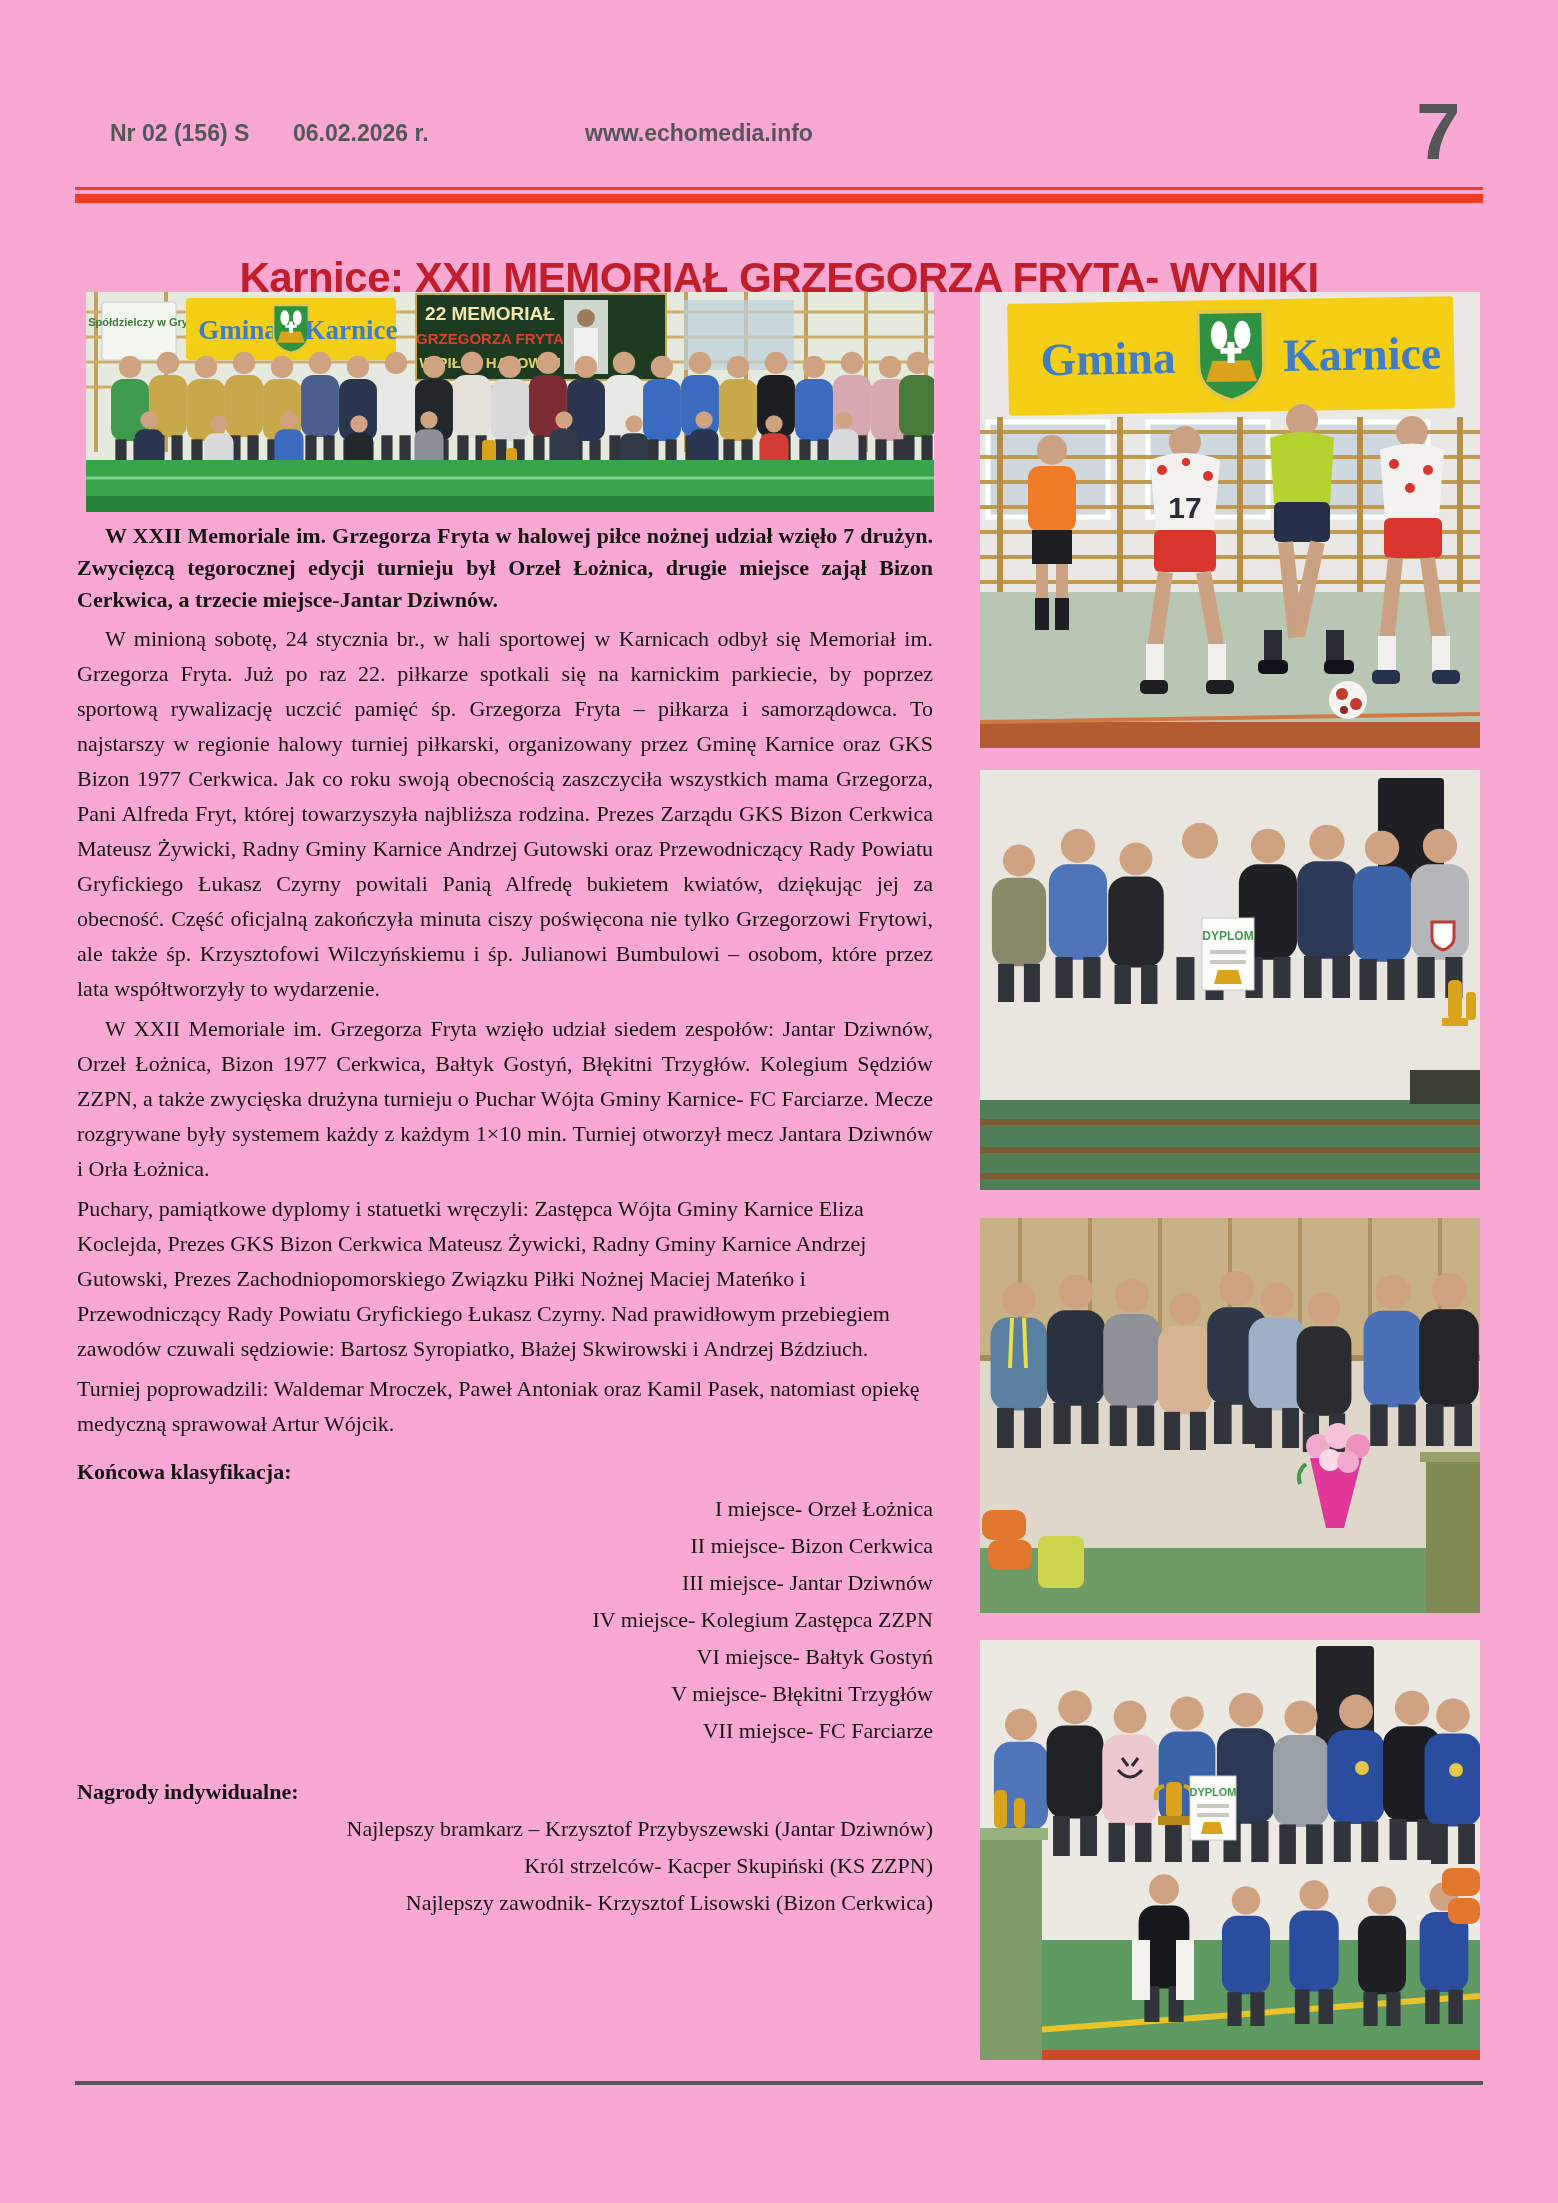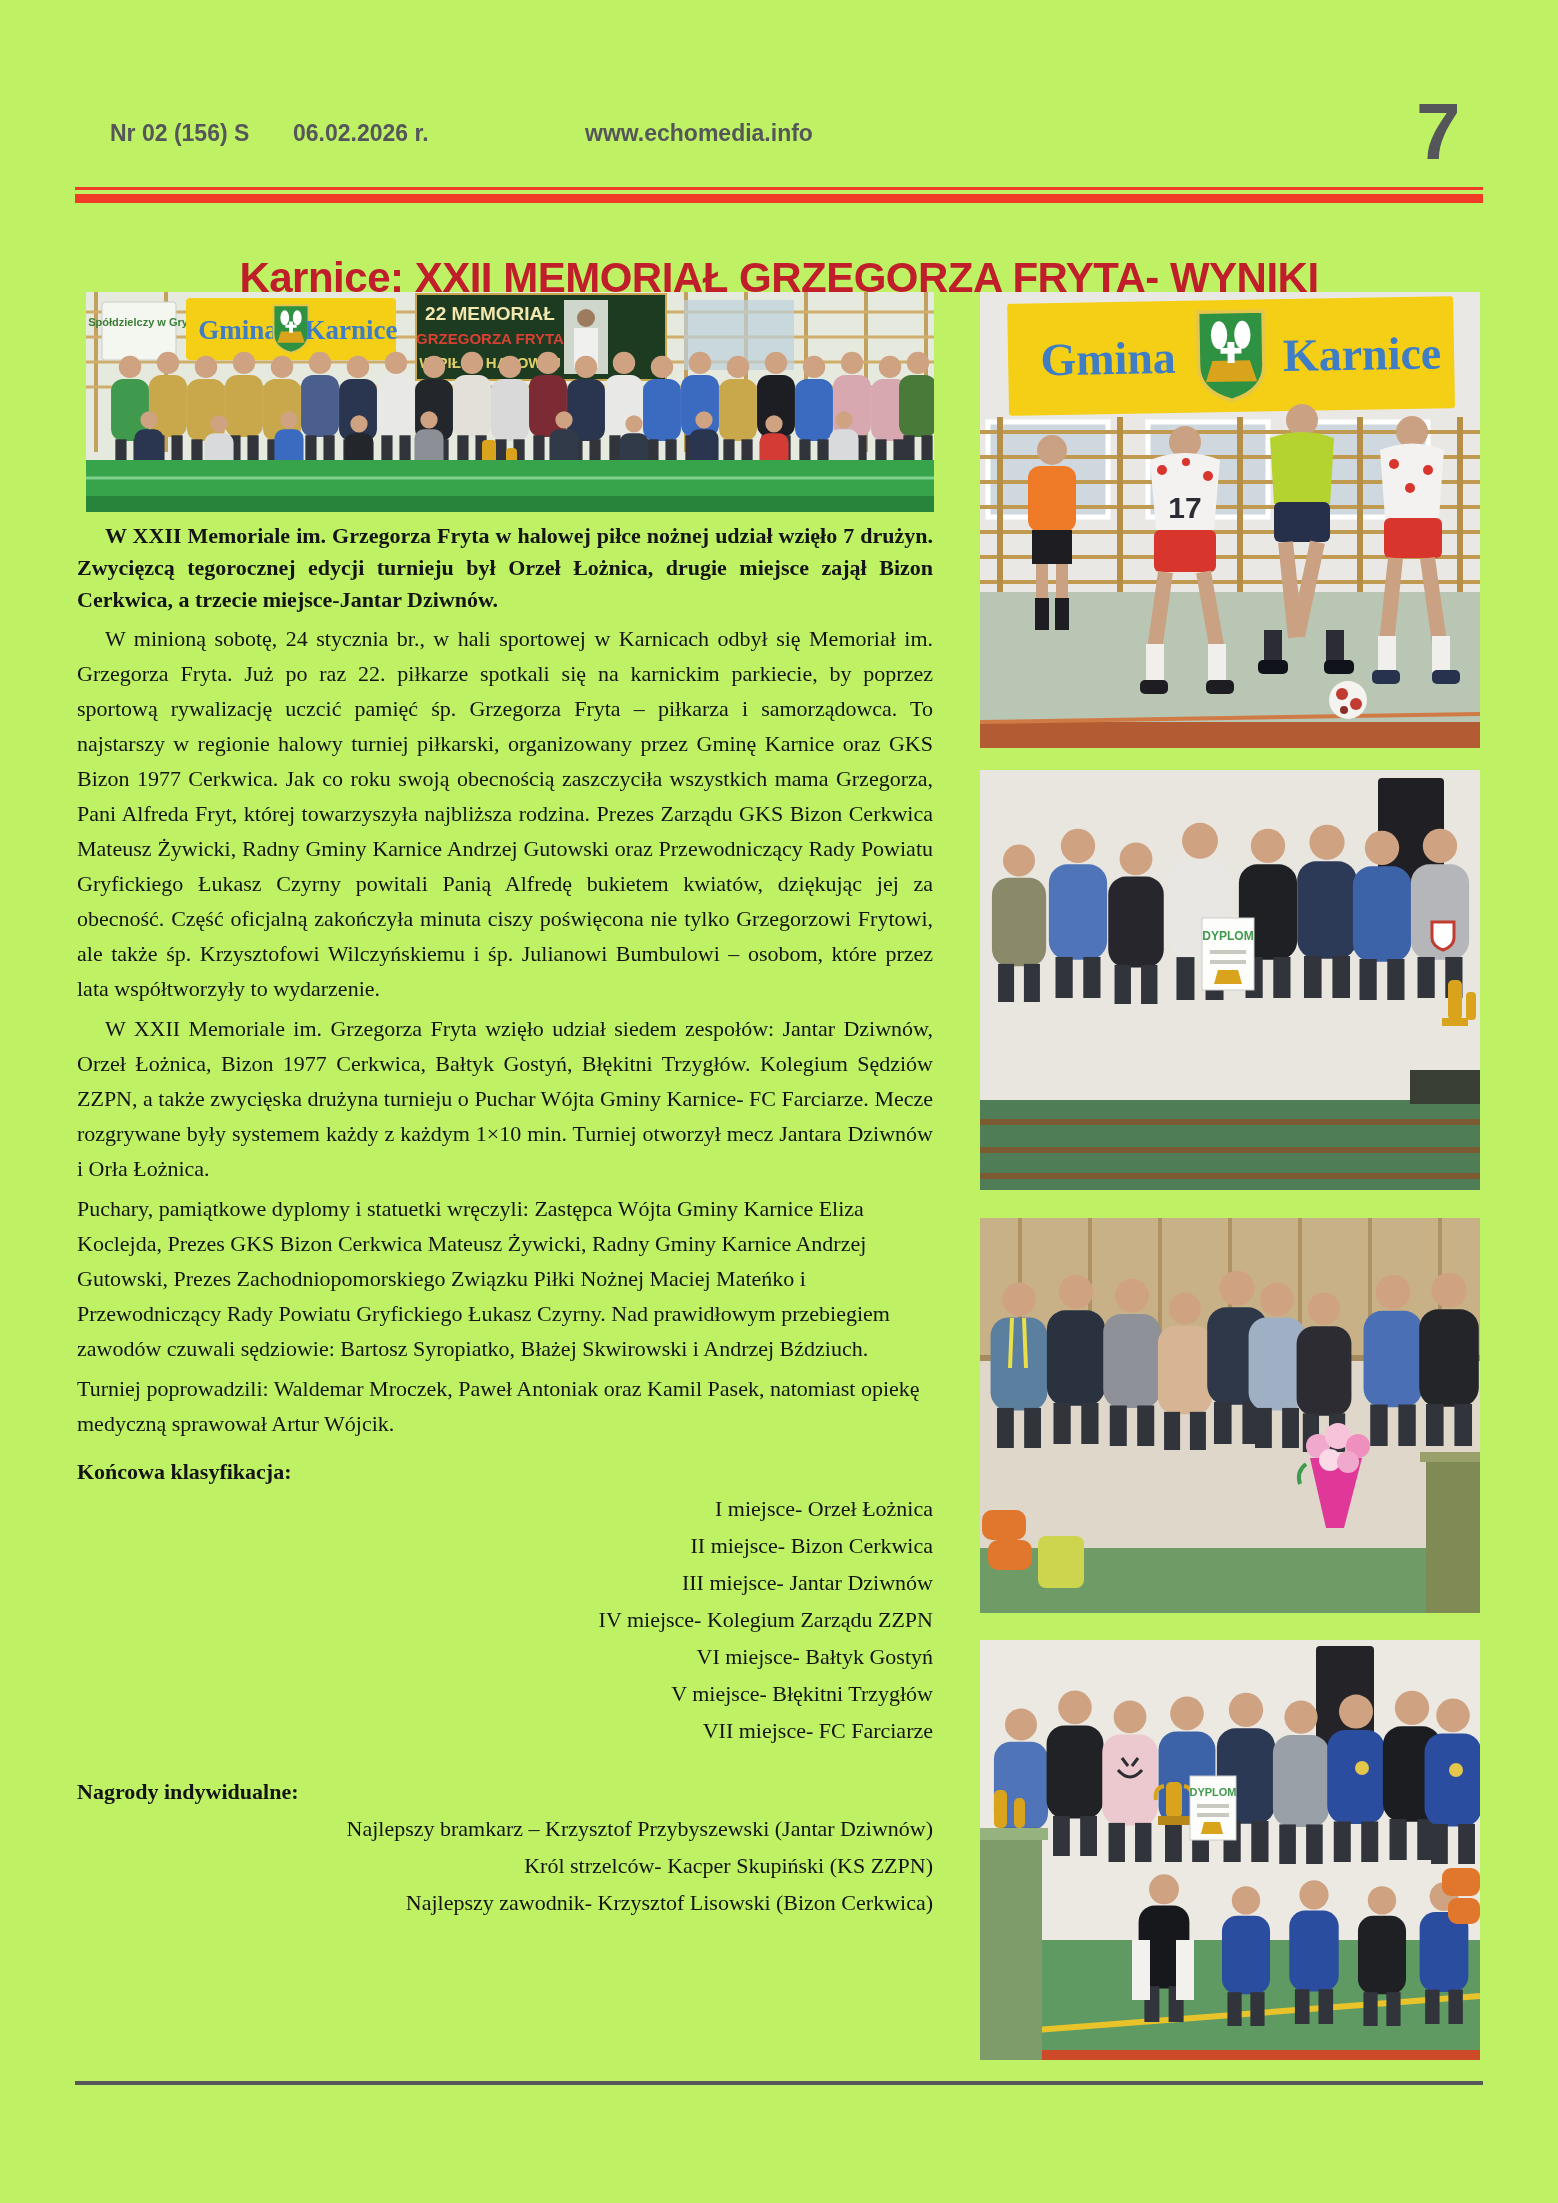--- a/index.html
+++ b/index.html
@@ -1,16 +1,16 @@
 <!DOCTYPE html>
 <html><head>
 <meta charset="utf-8">
 <style>
   html,body{margin:0;padding:0;background:#ffffff;}
-  .page{position:relative;width:1558px;height:2203px;background:#bef264;overflow:hidden;
+  .page{position:relative;width:1558px;height:2203px;background:#f9a8d4;overflow:hidden;
         font-family:"Liberation Serif",serif;color:#141414;}
   .hdr{position:absolute;font-family:"Liberation Sans",sans-serif;font-weight:bold;
        font-size:23px;color:#55565a;white-space:nowrap;}
   .pagenum{position:absolute;left:1416px;top:92px;font-family:"Liberation Sans",sans-serif;
        font-weight:bold;font-size:80px;color:#55565a;line-height:1;}
   .rule-thin{position:absolute;left:75px;top:187px;width:1408px;height:3px;background:#f23b26;}
   .rule-thick{position:absolute;left:75px;top:194px;width:1408px;height:9px;background:#f23b26;}
   .title{position:absolute;left:75px;top:226px;width:1408px;text-align:center;
        font-family:"Liberation Sans",sans-serif;font-weight:bold;font-size:42px;
        color:#bf1e2a;letter-spacing:-0.5px;white-space:nowrap;}
@@ -408,21 +408,21 @@
     <p class="lead">W XXII Memoriale im. Grzegorza Fryta w halowej piłce nożnej udział wzięło 7 drużyn. Zwycięzcą tegorocznej edycji turnieju był Orzeł Łożnica, drugie miejsce zajął Bizon Cerkwica, a trzecie miejsce-Jantar Dziwnów.</p>
     <p>W minioną sobotę, 24 stycznia br., w hali sportowej w Karnicach odbył się Memoriał im. Grzegorza Fryta. Już po raz 22. piłkarze spotkali się na karnickim parkiecie, by poprzez sportową rywalizację uczcić pamięć śp. Grzegorza Fryta – piłkarza i samorządowca. To najstarszy w regionie halowy turniej piłkarski, organizowany przez Gminę Karnice oraz GKS Bizon 1977 Cerkwica. Jak co roku swoją obecnością zaszczyciła wszystkich mama Grzegorza, Pani Alfreda Fryt, której towarzyszyła najbliższa rodzina. Prezes Zarządu GKS Bizon Cerkwica Mateusz Żywicki, Radny Gminy Karnice Andrzej Gutowski oraz Przewodniczący Rady Powiatu Gryfickiego Łukasz Czyrny powitali Panią Alfredę bukietem kwiatów, dziękując jej za obecność. Część oficjalną zakończyła minuta ciszy poświęcona nie tylko Grzegorzowi Frytowi, ale także śp. Krzysztofowi Wilczyńskiemu i śp. Julianowi Bumbulowi – osobom, które przez lata współtworzyły to wydarzenie.</p>
     <p>W XXII Memoriale im. Grzegorza Fryta wzięło udział siedem zespołów: Jantar Dziwnów, Orzeł Łożnica, Bizon 1977 Cerkwica, Bałtyk Gostyń, Błękitni Trzygłów. Kolegium Sędziów ZZPN, a także zwycięska drużyna turnieju o Puchar Wójta Gminy Karnice- FC Farciarze. Mecze rozgrywane były systemem każdy z każdym 1×10 min. Turniej otworzył mecz Jantara Dziwnów i Orła Łożnica.</p>
     <p class="noindent">Puchary, pamiątkowe dyplomy i statuetki wręczyli: Zastępca Wójta Gminy Karnice Eliza Koclejda, Prezes GKS Bizon Cerkwica Mateusz Żywicki, Radny Gminy Karnice Andrzej Gutowski, Prezes Zachodniopomorskiego Związku Piłki Nożnej Maciej Mateńko i Przewodniczący Rady Powiatu Gryfickiego Łukasz Czyrny. Nad prawidłowym przebiegiem zawodów czuwali sędziowie: Bartosz Syropiatko, Błażej Skwirowski i Andrzej Bździuch.</p>
     <p class="noindent">Turniej poprowadzili: Waldemar Mroczek, Paweł Antoniak oraz Kamil Pasek, natomiast opiekę medyczną sprawował Artur Wójcik.</p>
 
     <div class="listhead">Końcowa klasyfikacja:</div>
     <div class="li">I miejsce- Orzeł Łożnica</div>
     <div class="li">II miejsce- Bizon Cerkwica</div>
     <div class="li">III miejsce- Jantar Dziwnów</div>
-    <div class="li">IV miejsce- Kolegium Zarządu ZZPN</div>
+    <div class="li">IV miejsce- Kolegium Zastępca ZZPN</div>
     <div class="li">VI miejsce- Bałtyk Gostyń</div>
     <div class="li">V miejsce- Błękitni Trzygłów</div>
     <div class="li">VII miejsce- FC Farciarze</div>
 
     <div class="listhead gap">Nagrody indywidualne:</div>
     <div class="li">Najlepszy bramkarz – Krzysztof Przybyszewski (Jantar Dziwnów)</div>
     <div class="li">Król strzelców- Kacper Skupiński (KS ZZPN)</div>
     <div class="li">Najlepszy zawodnik- Krzysztof Lisowski (Bizon  Cerkwica)</div>
   </div>
 

